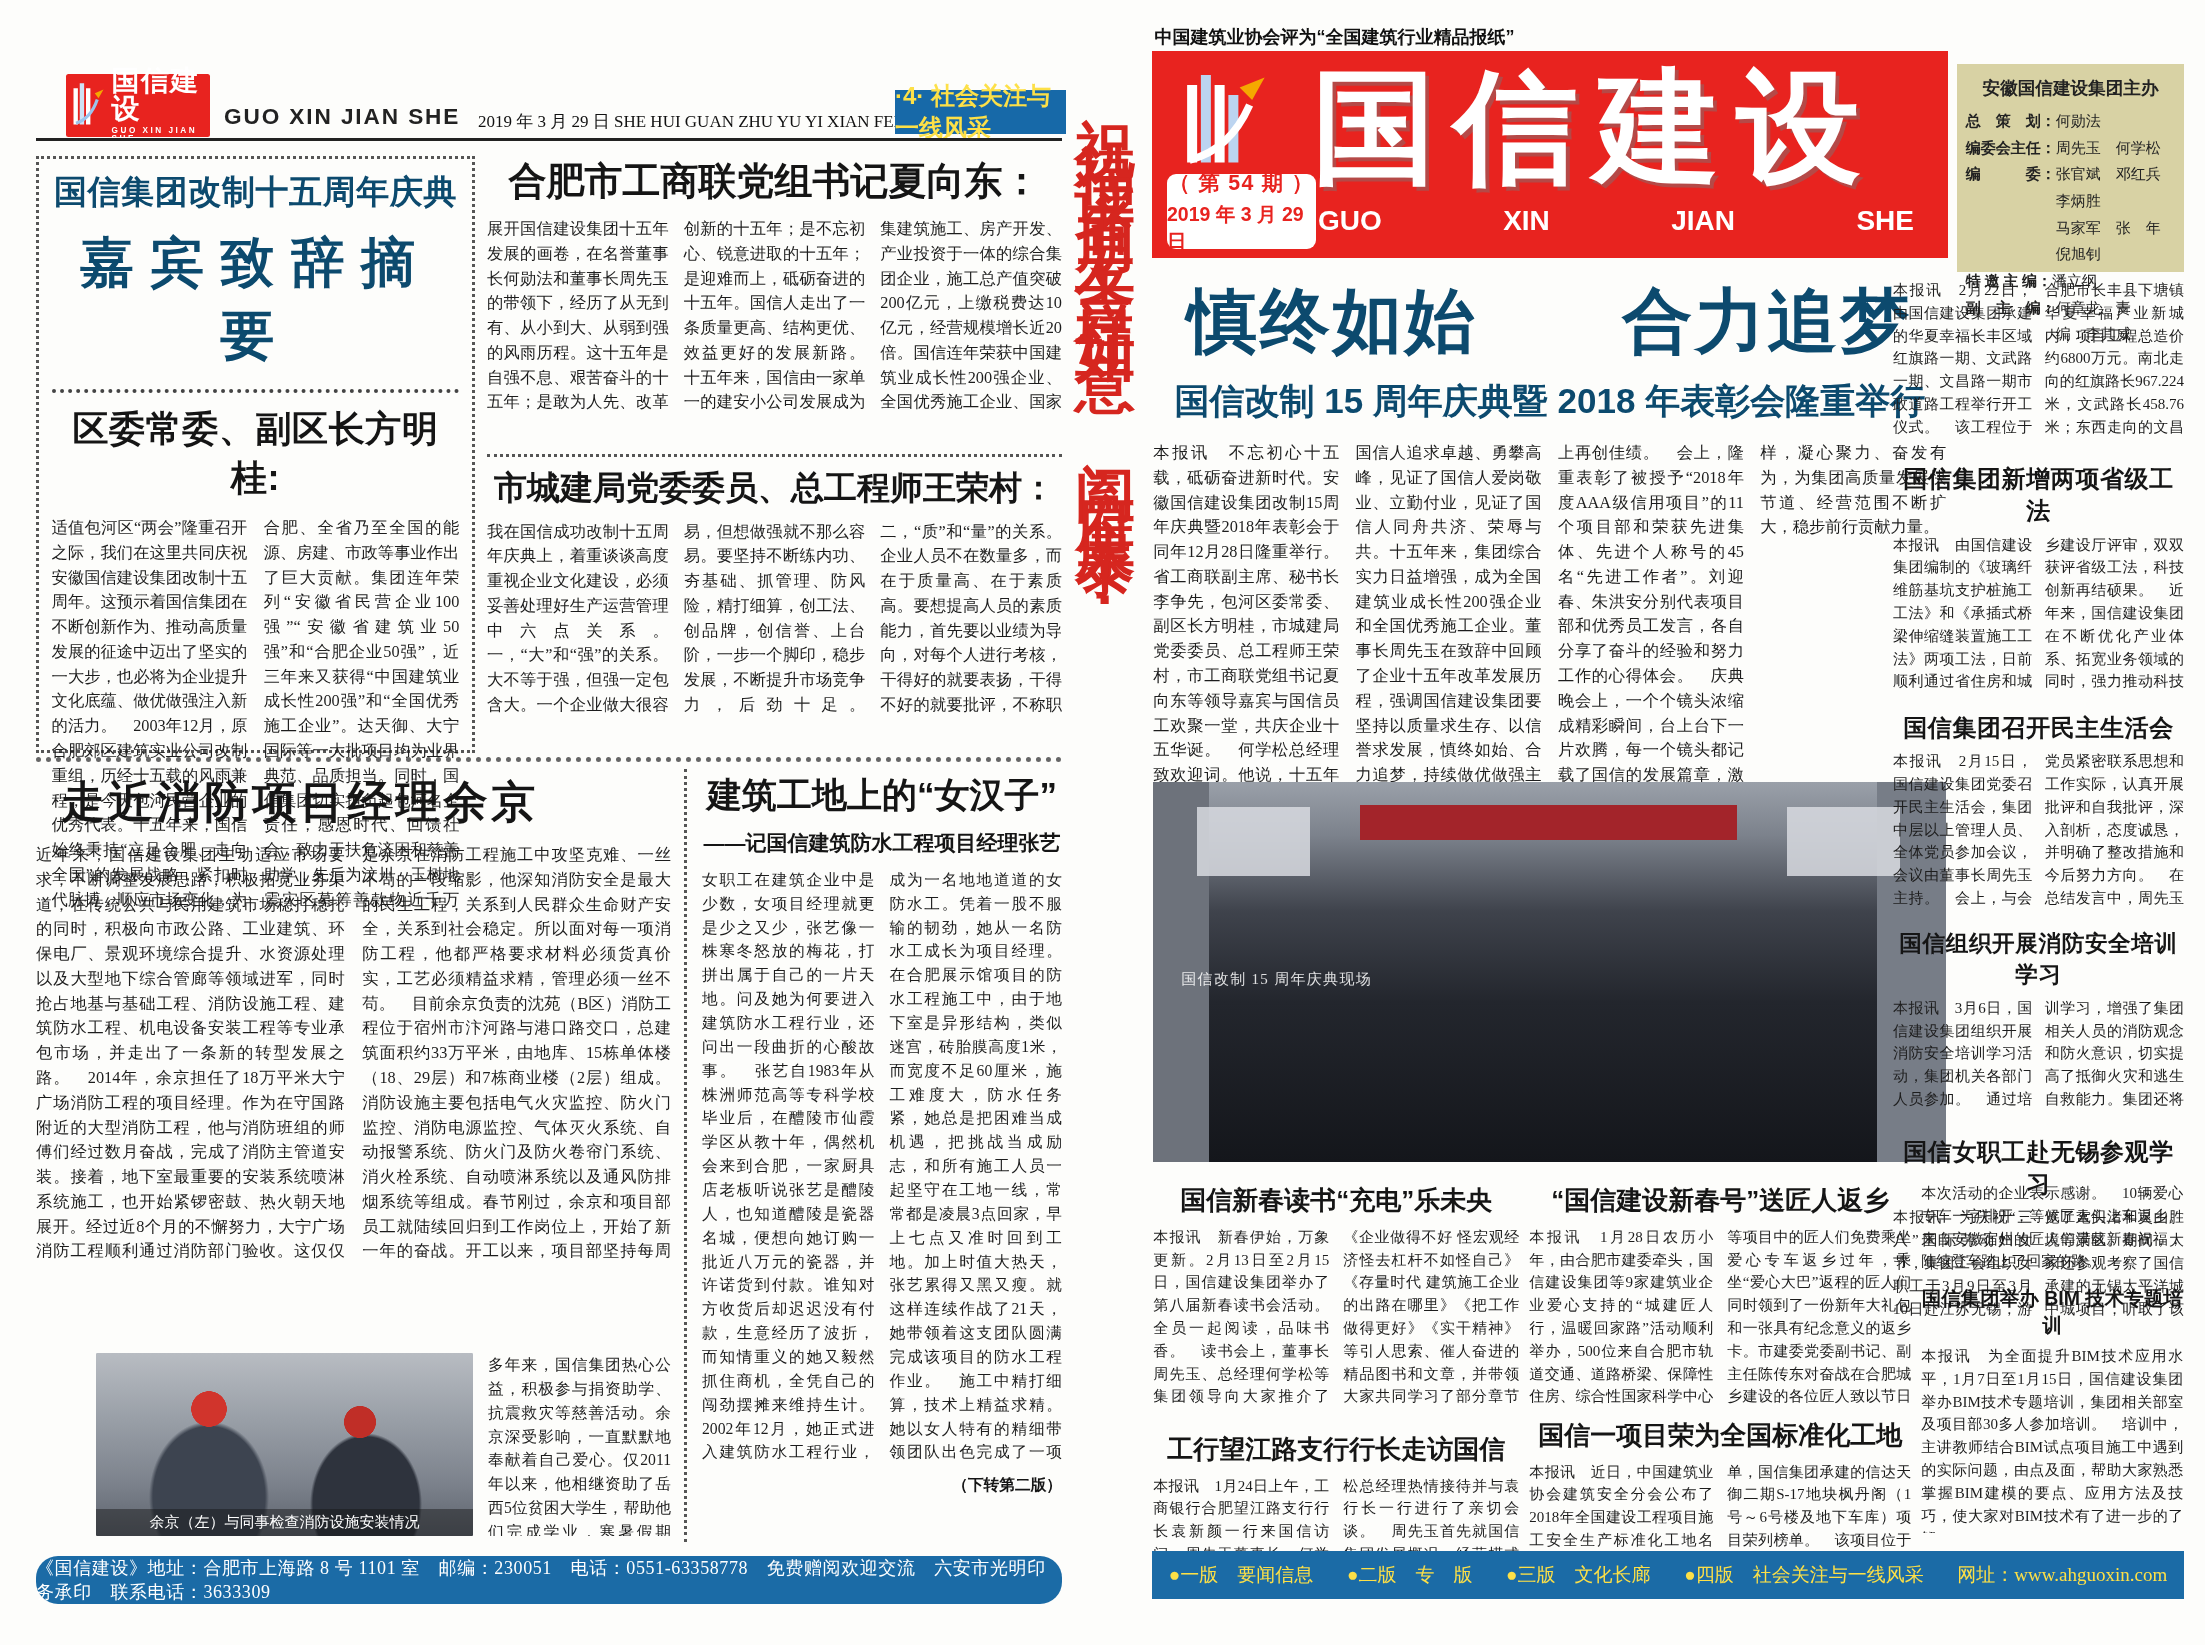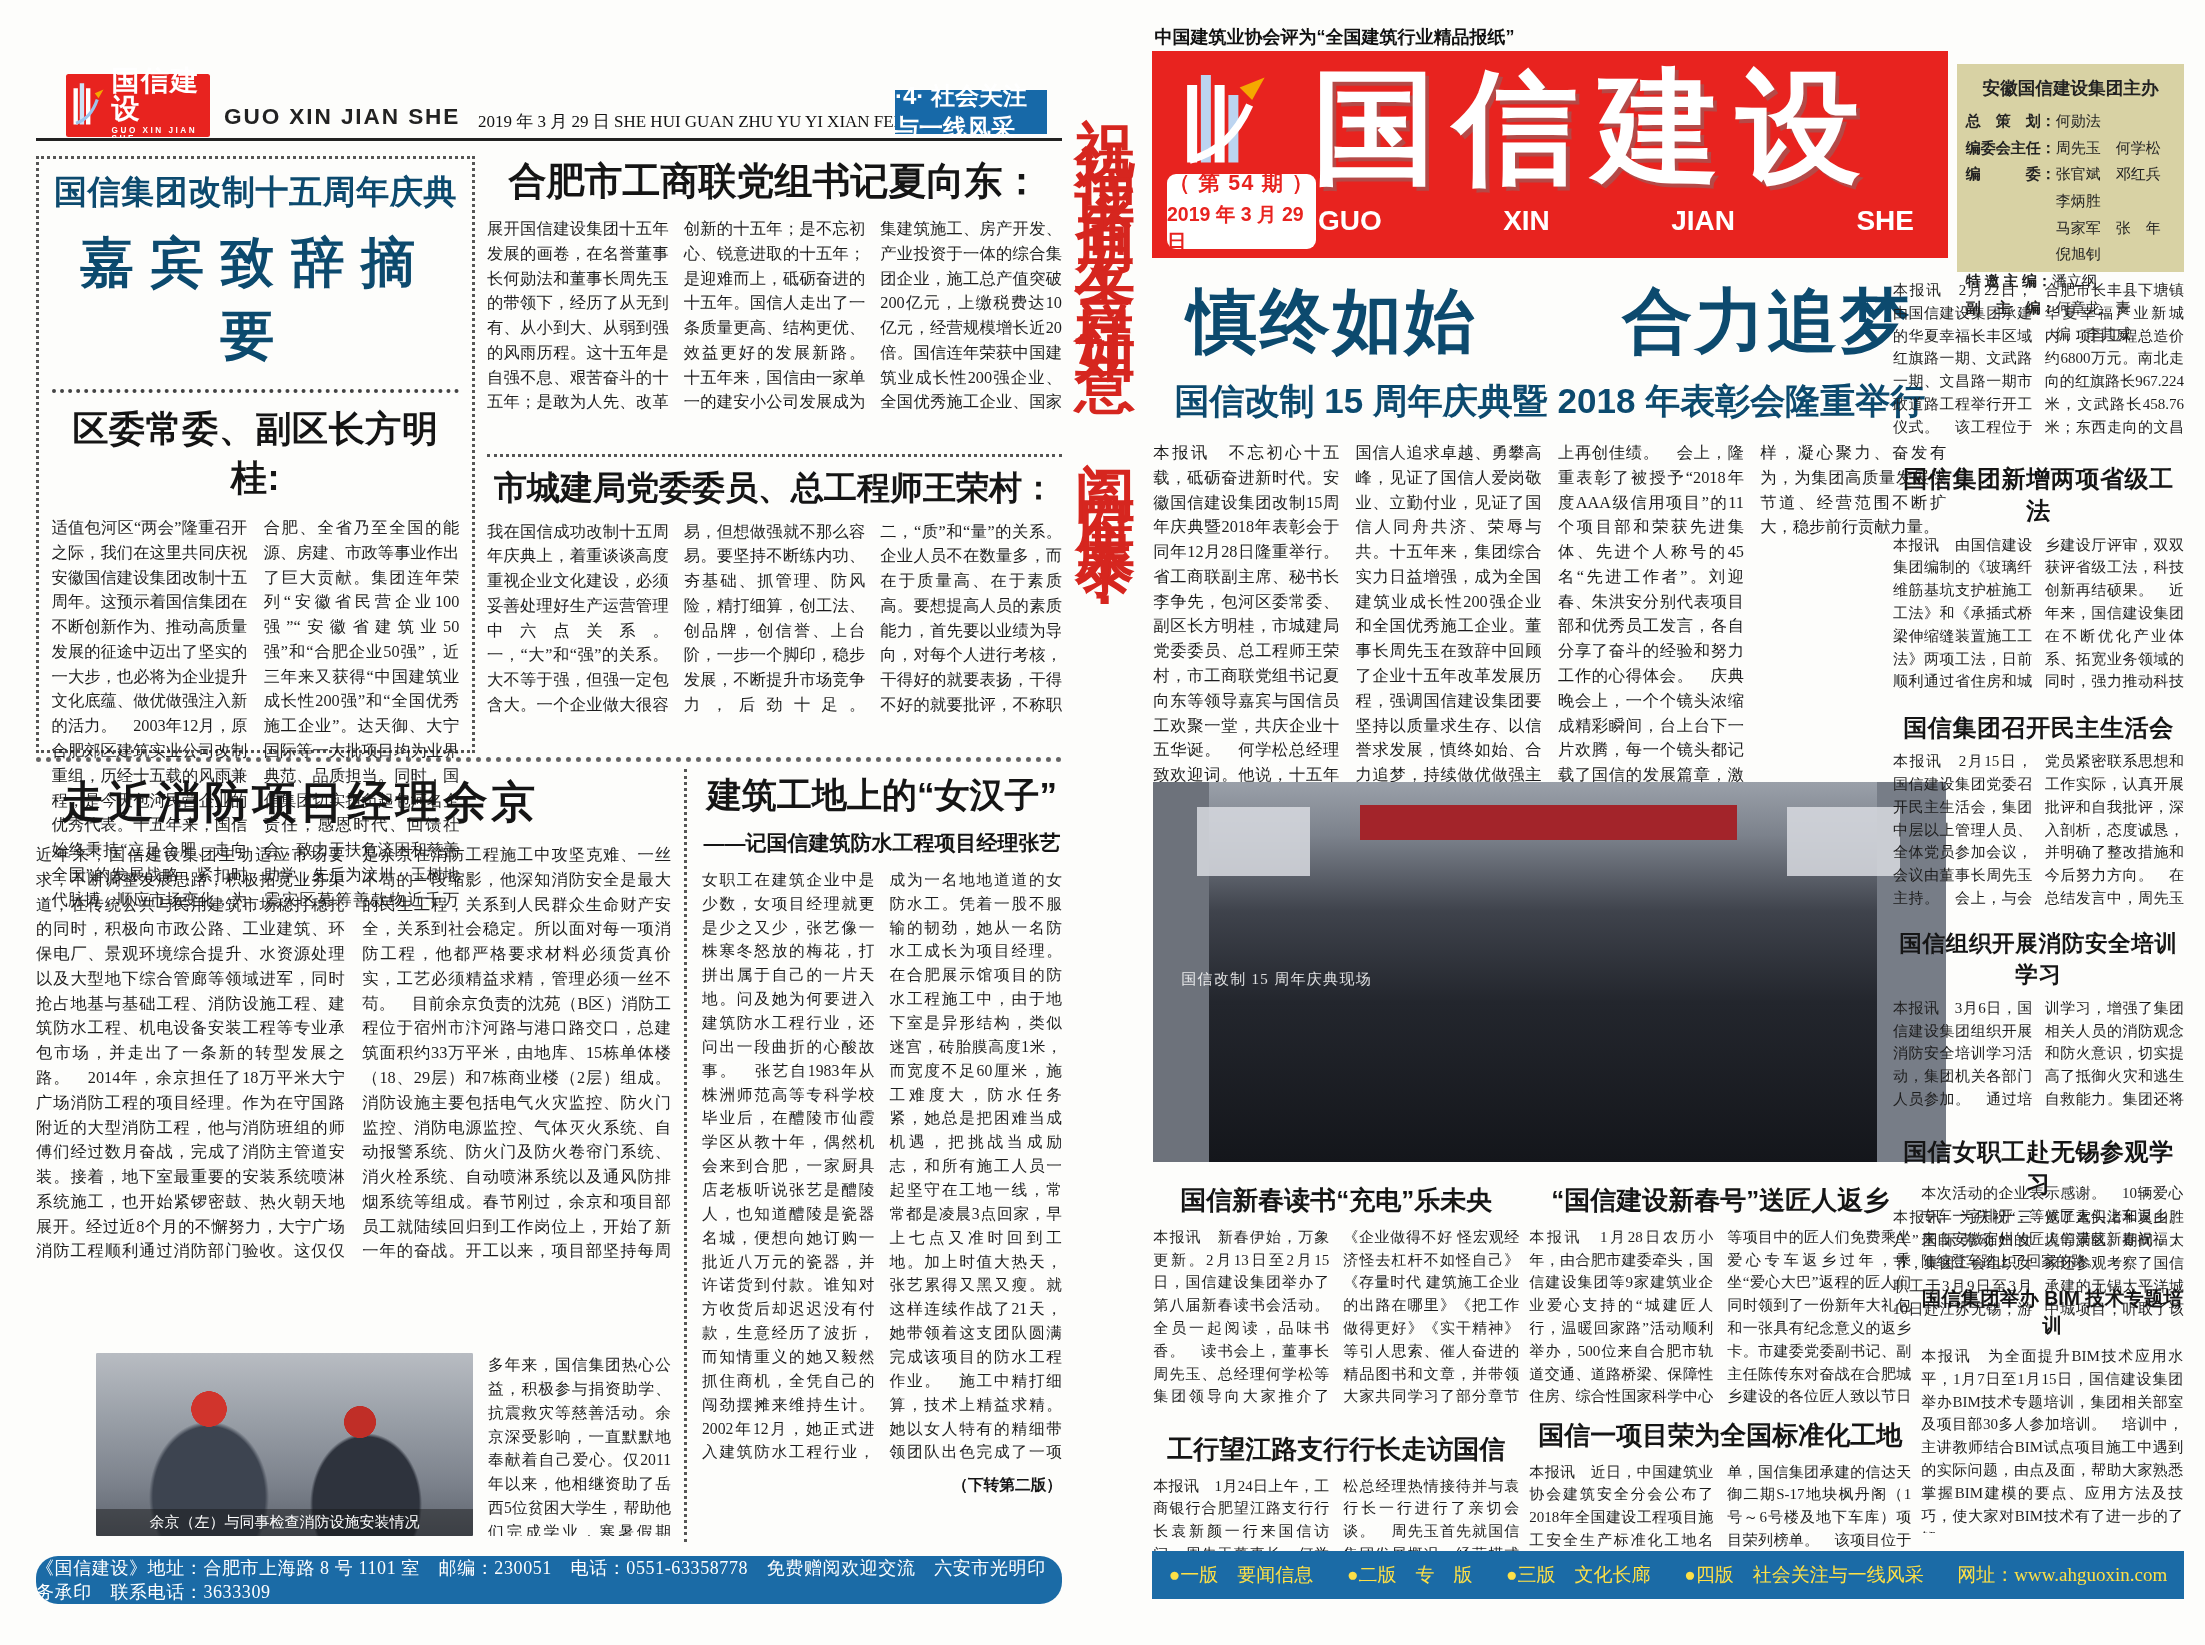--- a/index.html
+++ b/index.html
@@ -13,21 +13,21 @@
   
   #left-page{left:36px;top:30px;width:1026px;height:1581px;}
   .lp-rule{left:0;top:108px;width:1026px;height:0;border-top:3.1px solid #222;}
   .lp-logo{left:30px;top:44px;width:144px;height:63px;background:#e8231f;border-radius:2.5px;
            display:flex;align-items:center;padding:0 6.3px;box-sizing:border-box;}
   .lp-logo-txt{color:#fff;line-height:1;}
   .lp-logo-cn{font-size:28px;letter-spacing:1.3px;}
   .lp-logo-py{font-size:8.2px;letter-spacing:2.5px;margin-top:3.8px;}
   .lp-py-big{left:188px;top:74px;font-size:22.6px;color:#222;letter-spacing:1.9px;}
   .lp-dateline{left:442px;top:80px;font-size:17px;color:#111;}
-  .lp-tag{left:859px;top:60px;width:152px;height:44px;background:#1769a8;color:#ffffff;
+  .lp-tag{left:859px;top:60px;width:171px;height:44px;background:#1769a8;color:#fde047;
           display:flex;align-items:center;justify-content:center;font-size:24px;}
   .digest-box{left:0;top:126px;width:439px;height:597px;border:3.1px dotted #555;box-sizing:border-box;padding:11.3px 12.6px;}
   .digest-t1{font-size:33px;text-align:center;letter-spacing:0.6px;}
   .digest-t2{font-size:54px;text-align:center;letter-spacing:16.3px;margin-top:11.3px;}
   .digest-sep{border-top:4.4px dotted #444;margin:16.3px 0 12.6px 0;}
   .fang-hl{font-size:36px;text-align:center;letter-spacing:0.6px;margin-bottom:12.6px;}
   .fang-body{height:402px;column-count:2;column-gap:16.3px;}
   .xia-box{left:451px;top:126px;width:575px;height:294px;}
   .xia-hl{font-size:38px;text-align:center;margin-bottom:10px;}
   .xia-body{height:221px;column-count:3;column-gap:15px;}

